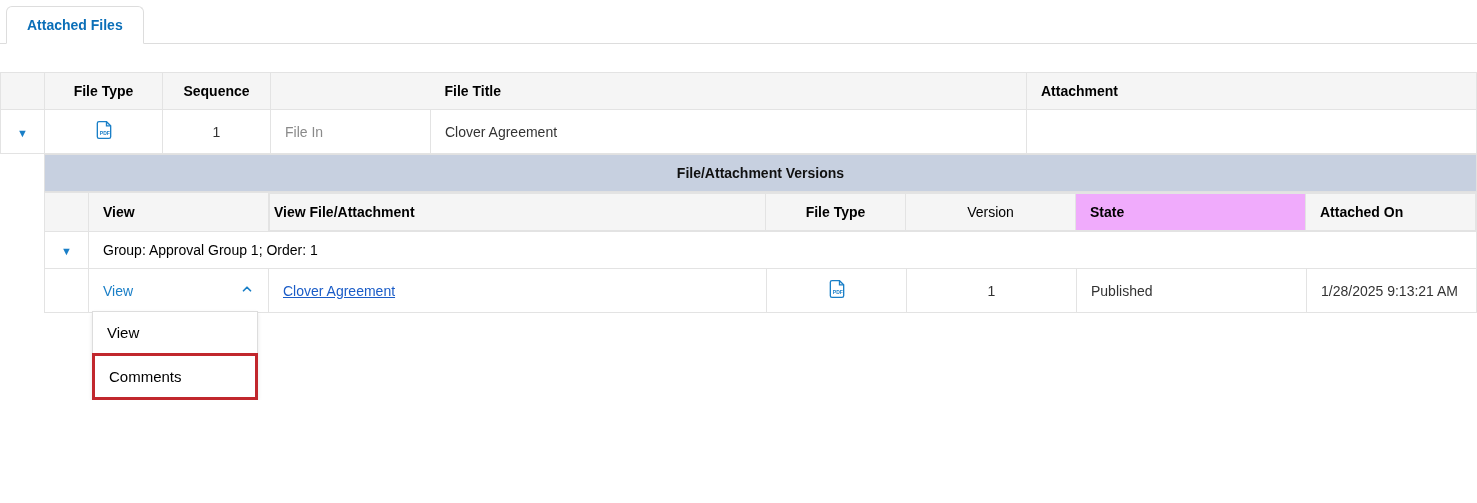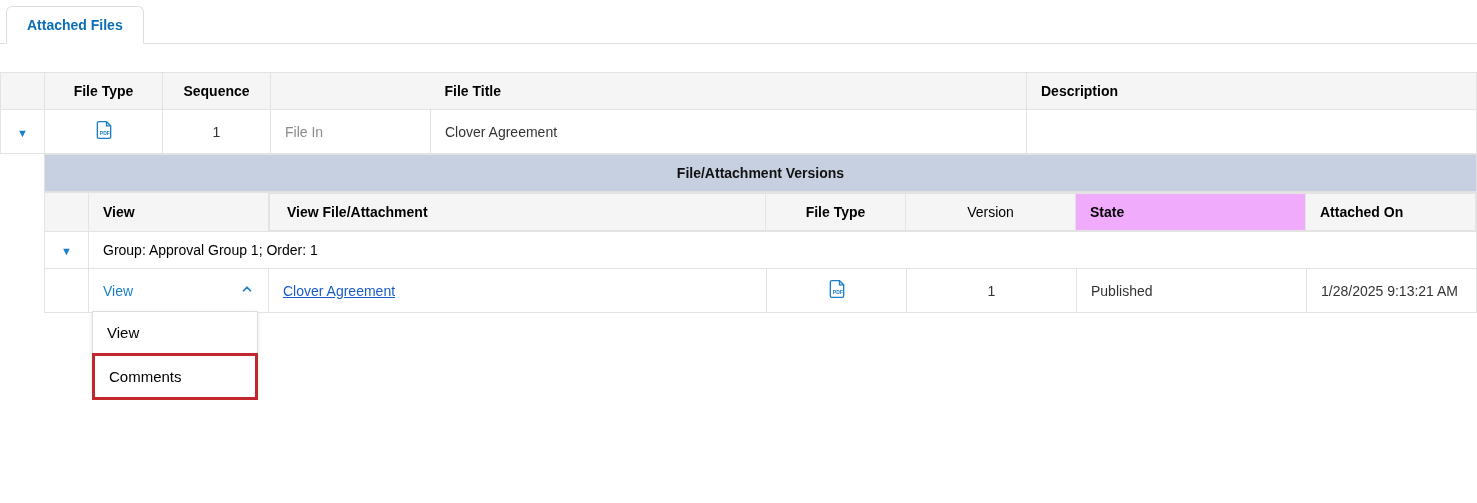--- a/index.html
+++ b/index.html
@@ -167,21 +167,21 @@
 </div>
 
 <table class="outer-table">
   <thead>
     <tr>
       <th class="expander-cell"></th>
       <th class="filetype-cell">File Type</th>
       <th class="sequence-cell">Sequence</th>
       <th style="width:160px;border-right:none"></th>
       <th style="border-left:none">File Title</th>
-      <th style="width:450px">Description</th>
+      <th style="width:450px">Attachment</th>
     </tr>
   </thead>
   <tbody>
     <tr>
       <td class="expander-cell">
         <span class="caret-down">▼</span>
       </td>
       <td class="filetype-cell">
         <span class="pdf-icon">
           <svg width="20" height="20" viewBox="0 0 24 24" fill="none" stroke="#1a7fc7" stroke-width="1.6">
@@ -204,21 +204,21 @@
 
   <table class="versions-table">
     <thead>
       <tr>
         <th class="col-expander"></th>
         <th class="col-view">View</th>
         <th class="highlight-box" colspan="5" style="padding:0">
           <table style="width:100%;border-collapse:collapse">
             <tbody>
                 <tr>
-              <th style="background:#f5f5f5;padding:10px 17px;text-align:left;font-weight:700;border-right:1px solid #e3e3e3">View File/Attachment</th>
+              <th style="background:#f5f5f5;padding:10px 4px;text-align:left;font-weight:700;border-right:1px solid #e3e3e3">View File/Attachment</th>
               <th class="col-filetype-v" style="background:#f5f5f5;padding:10px 14px;font-weight:700;border-right:1px solid #e3e3e3;width:140px;text-align:center">File Type</th>
               <th class="col-version" style="background:#f5f5f5;padding:10px 14px;font-weight:400;border-right:1px solid #e3e3e3;width:170px;text-align:center">Version</th>
               <th class="col-state" style="background:#f0abfc;padding:10px 14px;text-align:left;font-weight:700;border-right:1px solid #e3e3e3;width:230px">State</th>
               <th class="col-attached" style="background:#f5f5f5;padding:10px 14px;text-align:left;font-weight:700;width:170px">Attached On</th>
             </tr>
           </tbody>
             </table>
         </th>
       </tr>
     </thead>

